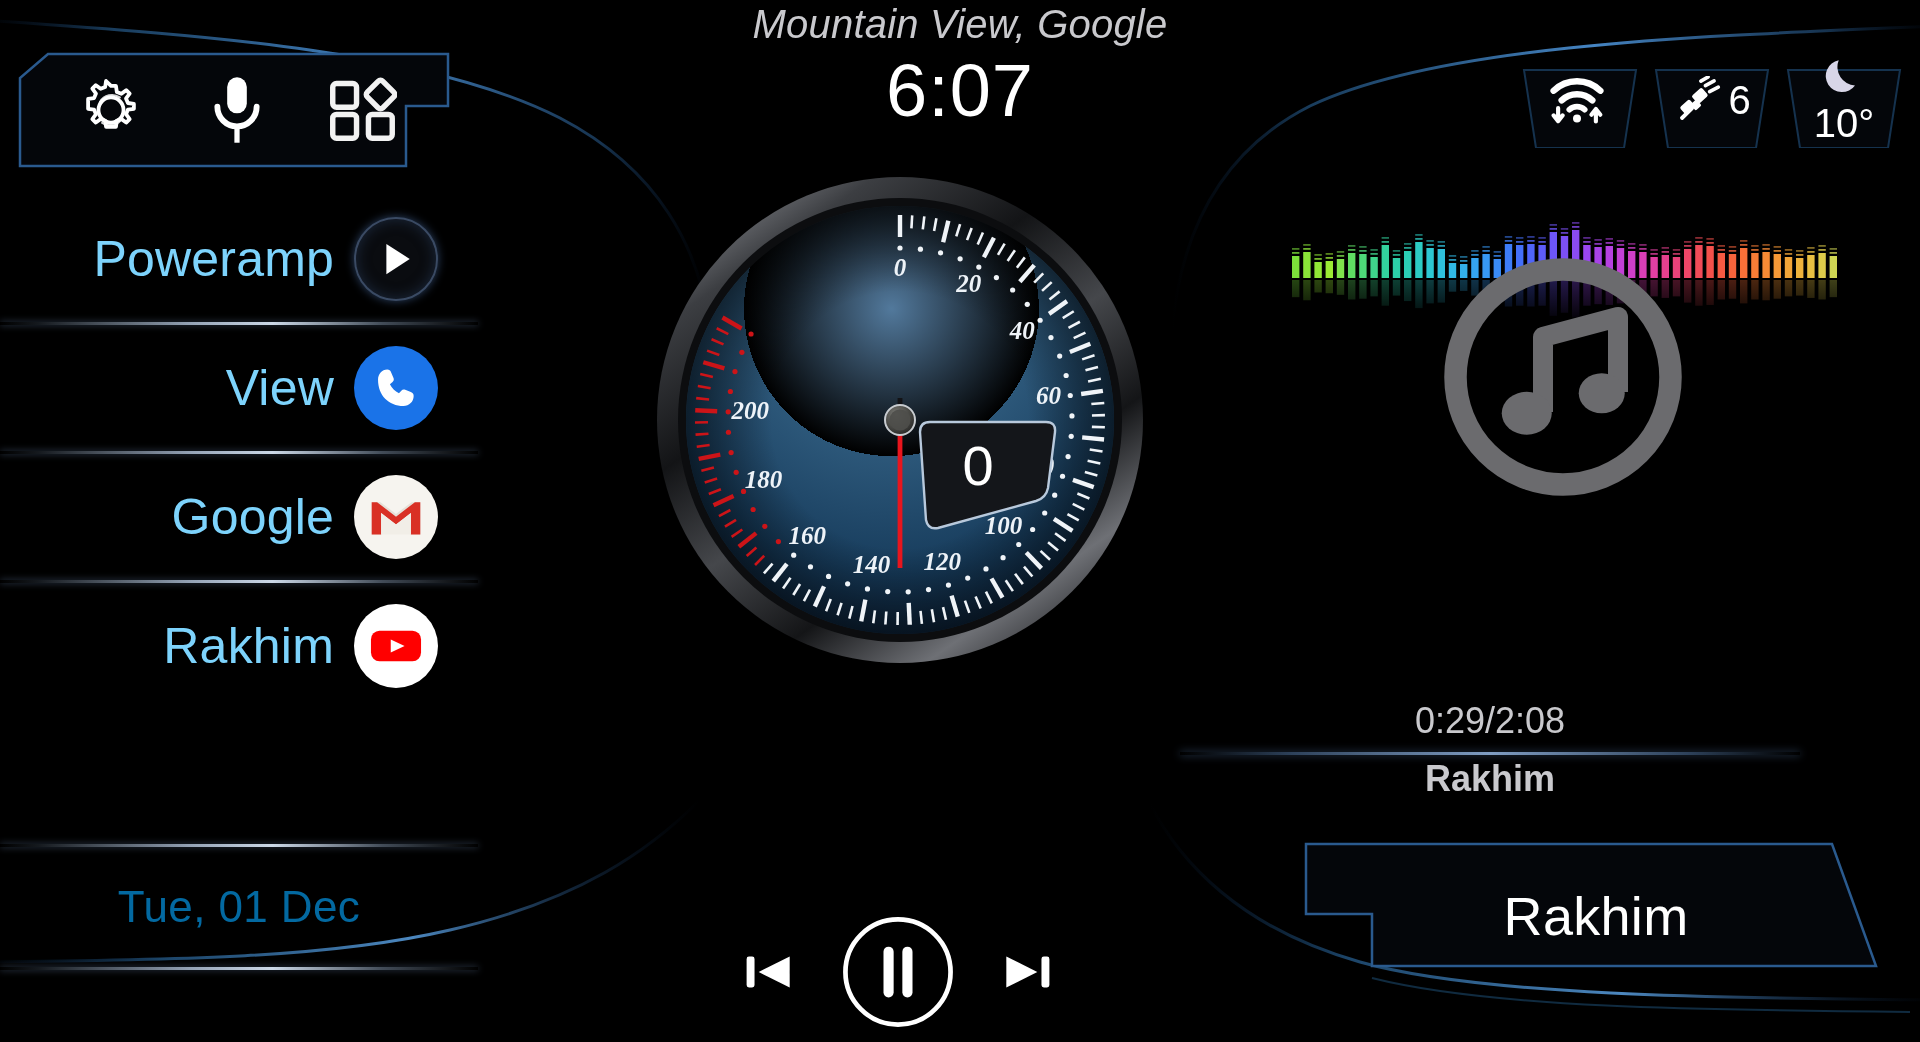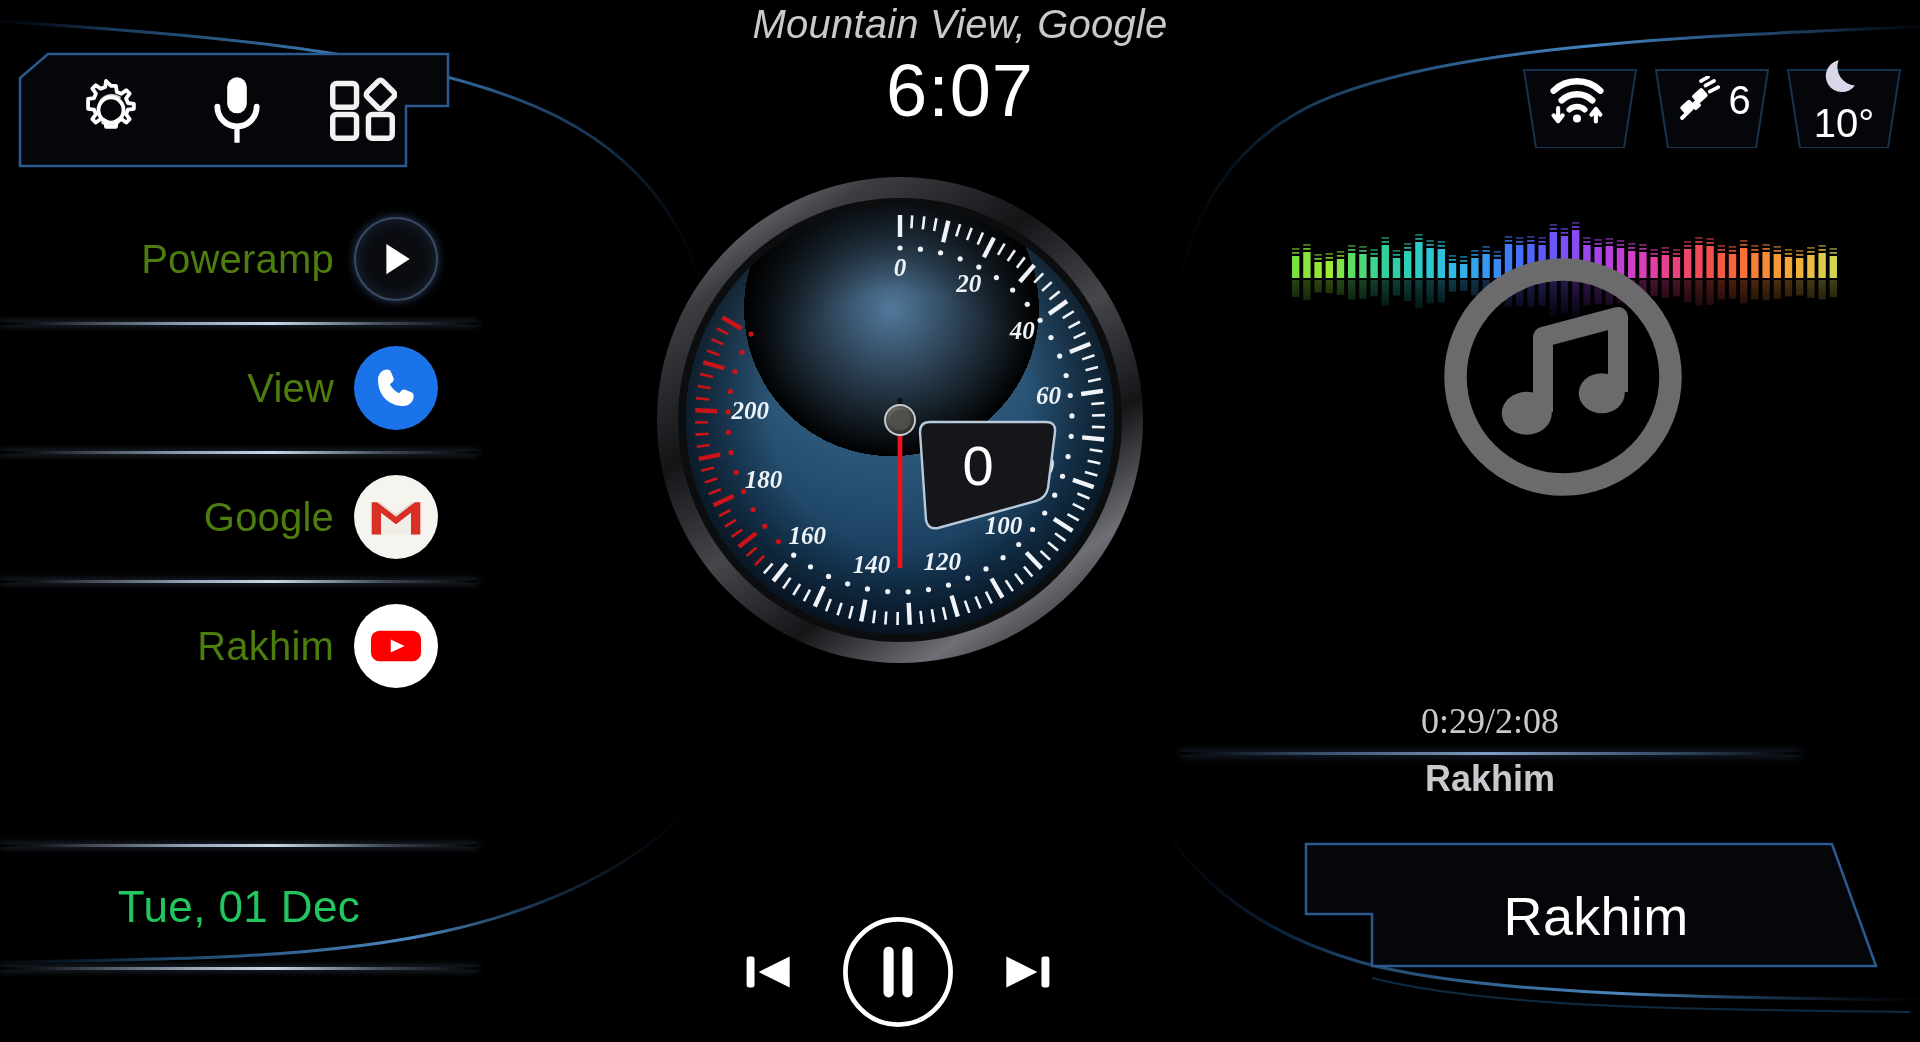--- a/index.html
+++ b/index.html
@@ -54,34 +54,34 @@
     background:linear-gradient(to right,
       rgba(0,0,0,0) 0%, rgba(60,72,86,.35) 8%,
       rgba(175,192,214,.85) 40%, rgba(215,228,244,.95) 57%,
       rgba(120,138,160,.55) 80%, rgba(0,0,0,0) 100%);
     box-shadow:0 0 7px rgba(130,165,210,.45);
   }
   .approw{
     height:126px; display:flex; align-items:center; justify-content:flex-end;
     padding-right:40px; gap:20px; position:relative;
   }
-  .applabel{ color:#4d7c0f; font-size:40px; letter-spacing:.2px; }
+  .applabel{ color:#7dd3fc; font-size:50px; letter-spacing:.2px; }
   .appicon{ width:84px; height:84px; border-radius:50%; position:relative;
             display:flex; align-items:center; justify-content:center; flex:0 0 auto; }
 
   .ic-poweramp{ background:#0a0c10; border:2px solid #3a4a63;
                 box-shadow:0 0 10px rgba(80,120,180,.55), inset 0 0 14px rgba(40,60,90,.6); }
   .ic-phone{ background:#1a73e8; }
   .ic-gmail{ background:#f6f4ef; }
   .ic-youtube{ background:#ffffff; }
 
   .datebar{ position:absolute; left:0; top:844px; width:478px; }
   .datebar .dtext{
     height:120px; display:flex; align-items:center; justify-content:center;
-    color:#22c55e; font-size:44px; letter-spacing:.4px;
+    color:#0369a1; font-size:44px; letter-spacing:.4px;
   }
 
   
   .gauge-wrap{ position:absolute; left:650px; top:170px; width:500px; height:500px; }
   .gauge-wrap svg{ display:block; }
 
   
   .transport{
     position:absolute; left:738px; top:912px; width:320px; height:120px;
     display:flex; align-items:center; justify-content:space-between;
@@ -89,21 +89,21 @@
   .tp-btn{ display:flex; align-items:center; justify-content:center; }
 
   
   .visualizer{ position:absolute; left:1288px; top:222px; width:560px; height:100px; }
   .albumart{
     position:absolute; left:1438px; top:252px; width:250px; height:250px;
     display:flex; align-items:center; justify-content:center;
   }
   .media-time{
     position:absolute; left:1100px; right:40px; top:700px;
-    text-align:center; color:#c9c9cd; font-size:36px;font-family:Liberation Serif, serif;
+    text-align:center; color:#c9c9cd; font-size:36px;
   }
   .media-glow{
     position:absolute; left:1180px; width:620px; top:752px; height:3px;
     background:linear-gradient(to right, rgba(0,0,0,0) 0%, rgba(90,130,180,.5) 18%,
       rgba(150,185,230,.85) 50%, rgba(90,130,180,.5) 82%, rgba(0,0,0,0) 100%);
     box-shadow:0 0 9px rgba(110,155,215,.5);
   }
   .media-artist{
     position:absolute; left:1100px; right:40px; top:758px;
     text-align:center; color:#c9c9cd; font-size:36px;font-weight:bold;

